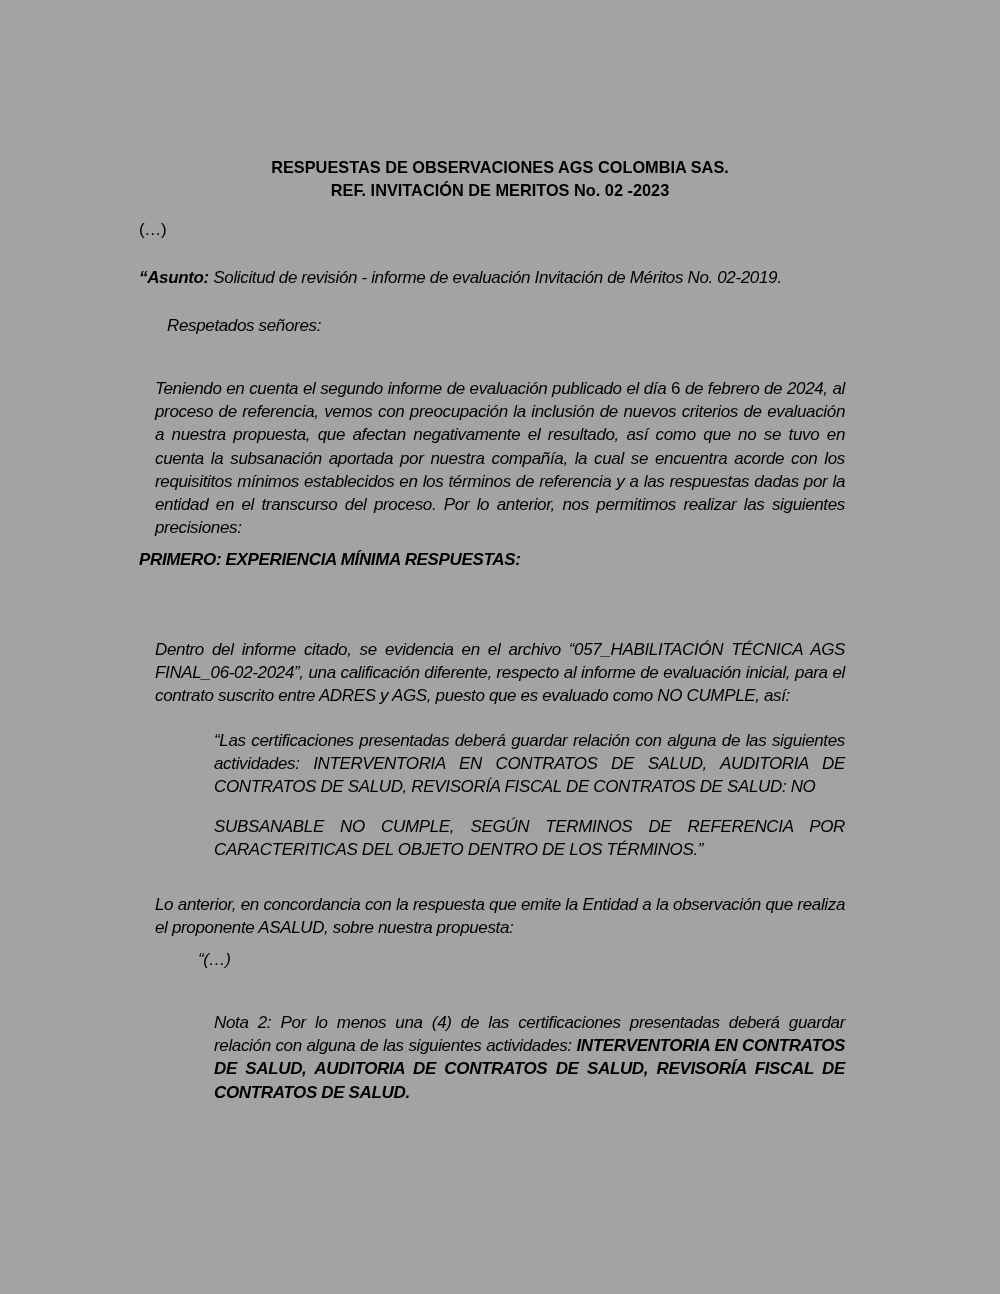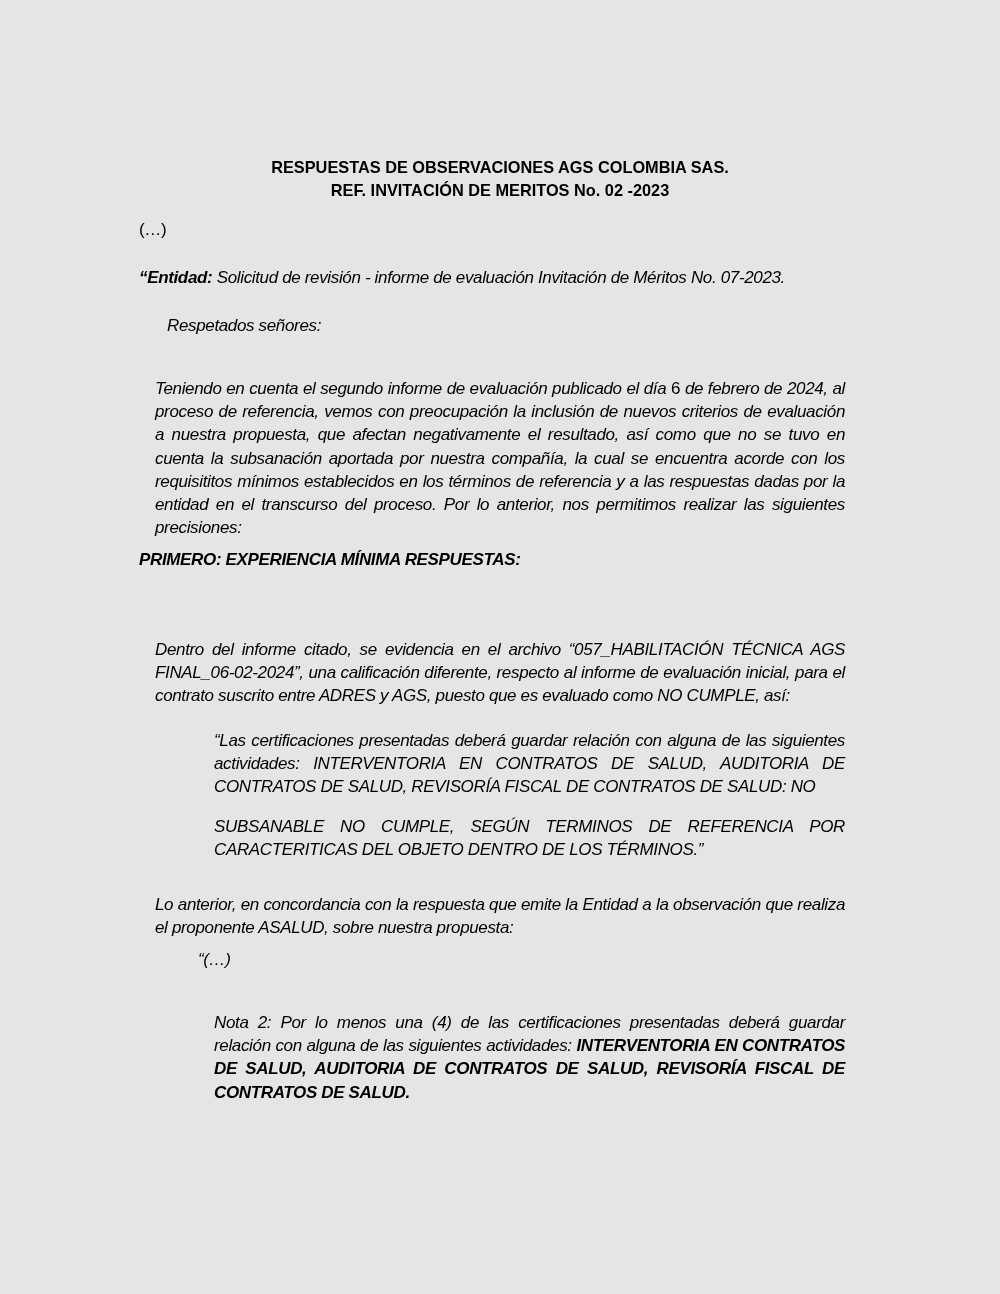--- a/index.html
+++ b/index.html
@@ -13,21 +13,21 @@
       position: relative;
       overflow: hidden;
       font-family: "Liberation Sans", sans-serif;
       color: #000000;
     }
     .page {
       position: absolute;
       left: 0; top: 0;
       width: 1000px;
       height: 1294px;
-      background: #e5e5e5;
+      background: #a3a3a3;
     }
     .title {
       position: absolute;
       left: 0;
       width: 1000px;
       text-align: center;
       font-weight: bold;
       font-size: 17px;
       line-height: 23px;
       top: 156px;
@@ -61,21 +61,21 @@
   <div class="title">
     <div>RESPUESTAS DE OBSERVACIONES AGS COLOMBIA SAS.</div>
     <div>REF. INVITACIÓN DE MERITOS No. 02 -2023</div>
   </div>
 
   <div class="block upright" style="top:218px;">
     <span>(…)</span>
   </div>
 
   <div class="block" style="top:266px;">
-    <span class="b">“Entidad:</span><span> Solicitud de revisión - informe de evaluación Invitación de Méritos No. 07-2023.</span>
+    <span class="b">“Asunto:</span><span> Solicitud de revisión - informe de evaluación Invitación de Méritos No. 02-2019.</span>
   </div>
 
   <div class="block" style="top:314px;margin-left:28px;">
     <span>Respetados señores:</span>
   </div>
 
   <div class="block" style="top:361px;">
     <p><span>Teniendo en cuenta el segundo informe de evaluación publicado el día </span><span class="upright">6</span><span> de febrero de 2024, al proceso de referencia, vemos con preocupación la inclusión de nuevos criterios de evaluación a nuestra propuesta, que afectan negativamente el resultado, así como que no se tuvo en cuenta la subsanación aportada por nuestra compañía, la cual se encuentra acorde con los requisititos mínimos establecidos en los términos de referencia y a las respuestas dadas por la entidad en el transcurso del proceso. Por lo anterior, nos permitimos realizar las siguientes precisiones:</span></p>
   </div>
 

